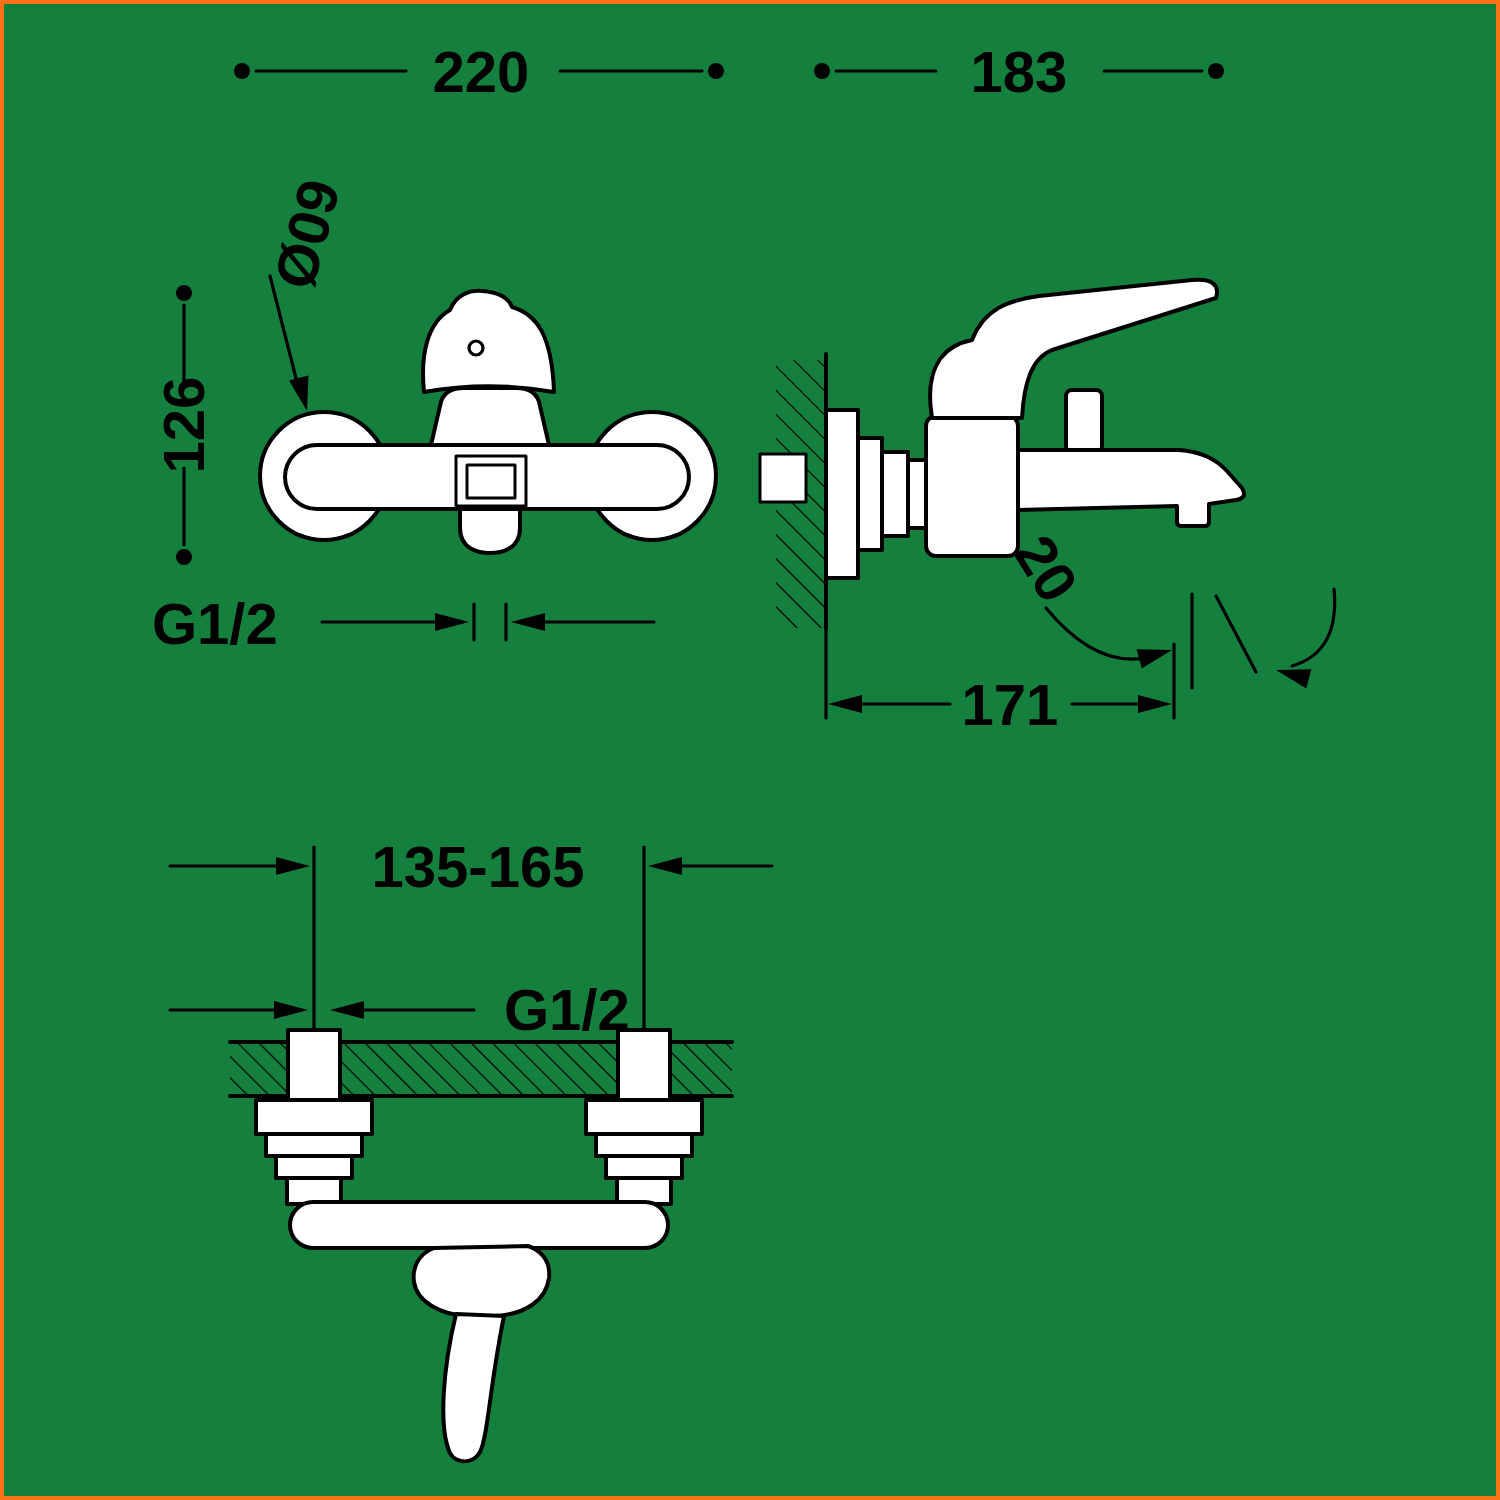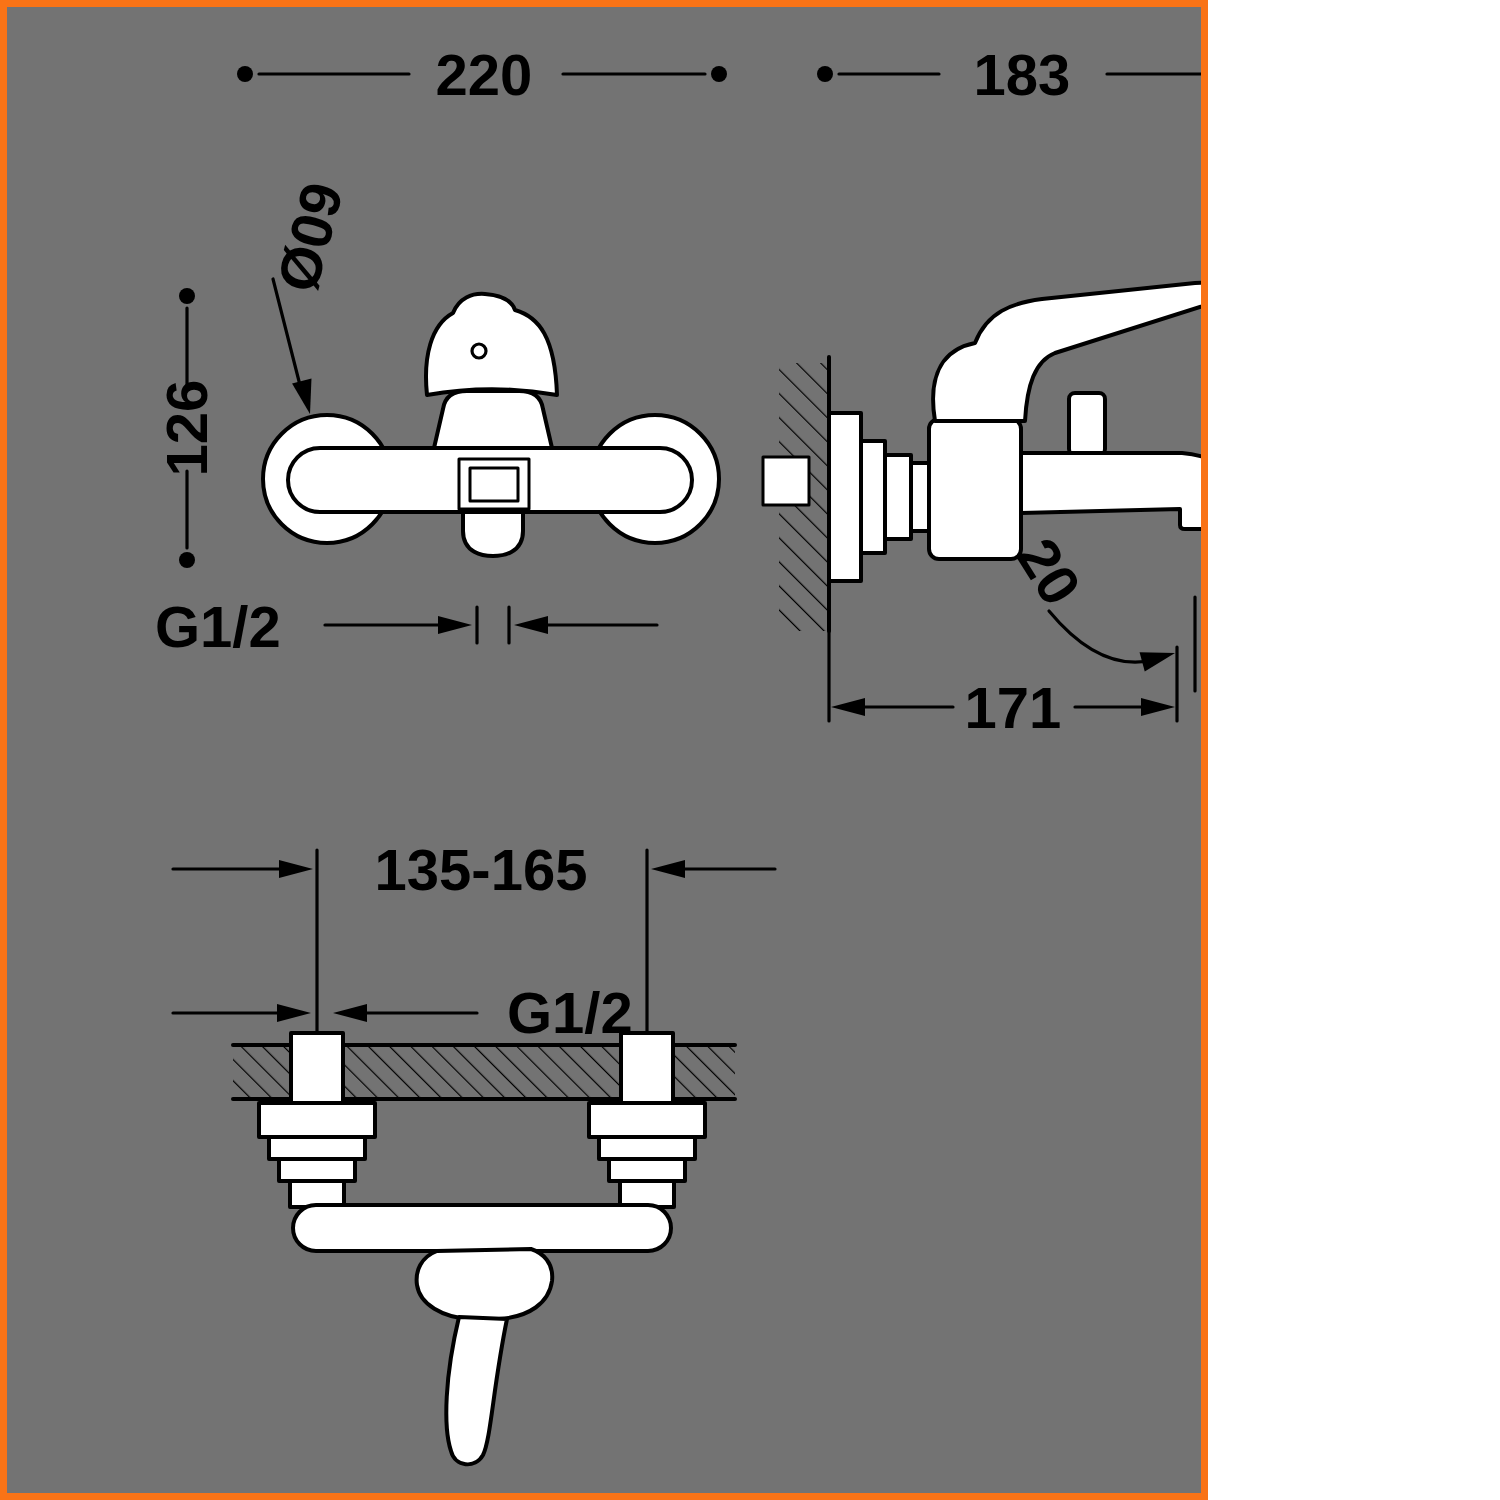--- a/index.html
+++ b/index.html
@@ -1,17 +1,17 @@
 <!DOCTYPE html>
 <html><head>
 <meta charset="utf-8">
 <style>
   html,body{margin:0;padding:0;background:#ffffff;}
-  .stage{position:relative;width:1208px;height:1500px;background:#737373;overflow:hidden;
-         border:7px solid #f97316;box-sizing:border-box;}
+  .stage{position:relative;width:1500px;height:1500px;background:#15803d;overflow:hidden;
+         border:4px solid #f97316;box-sizing:border-box;}
   svg{display:block;}
   .lbl{font-family:"Liberation Sans",sans-serif;font-weight:bold;font-size:58px;fill:#000;}
   .stroke{fill:none;stroke:#000;stroke-width:4;stroke-linejoin:round;stroke-linecap:round;}
   .stroke-thin{fill:none;stroke:#000;stroke-width:3.2;stroke-linejoin:round;stroke-linecap:round;}
   .white{fill:#ffffff;stroke:#000;stroke-width:4;stroke-linejoin:round;}
   .white-thin{fill:#ffffff;stroke:#000;stroke-width:3;stroke-linejoin:round;}
   .solid{fill:#000;stroke:none;}
 </style>
 </head>
 <body>

